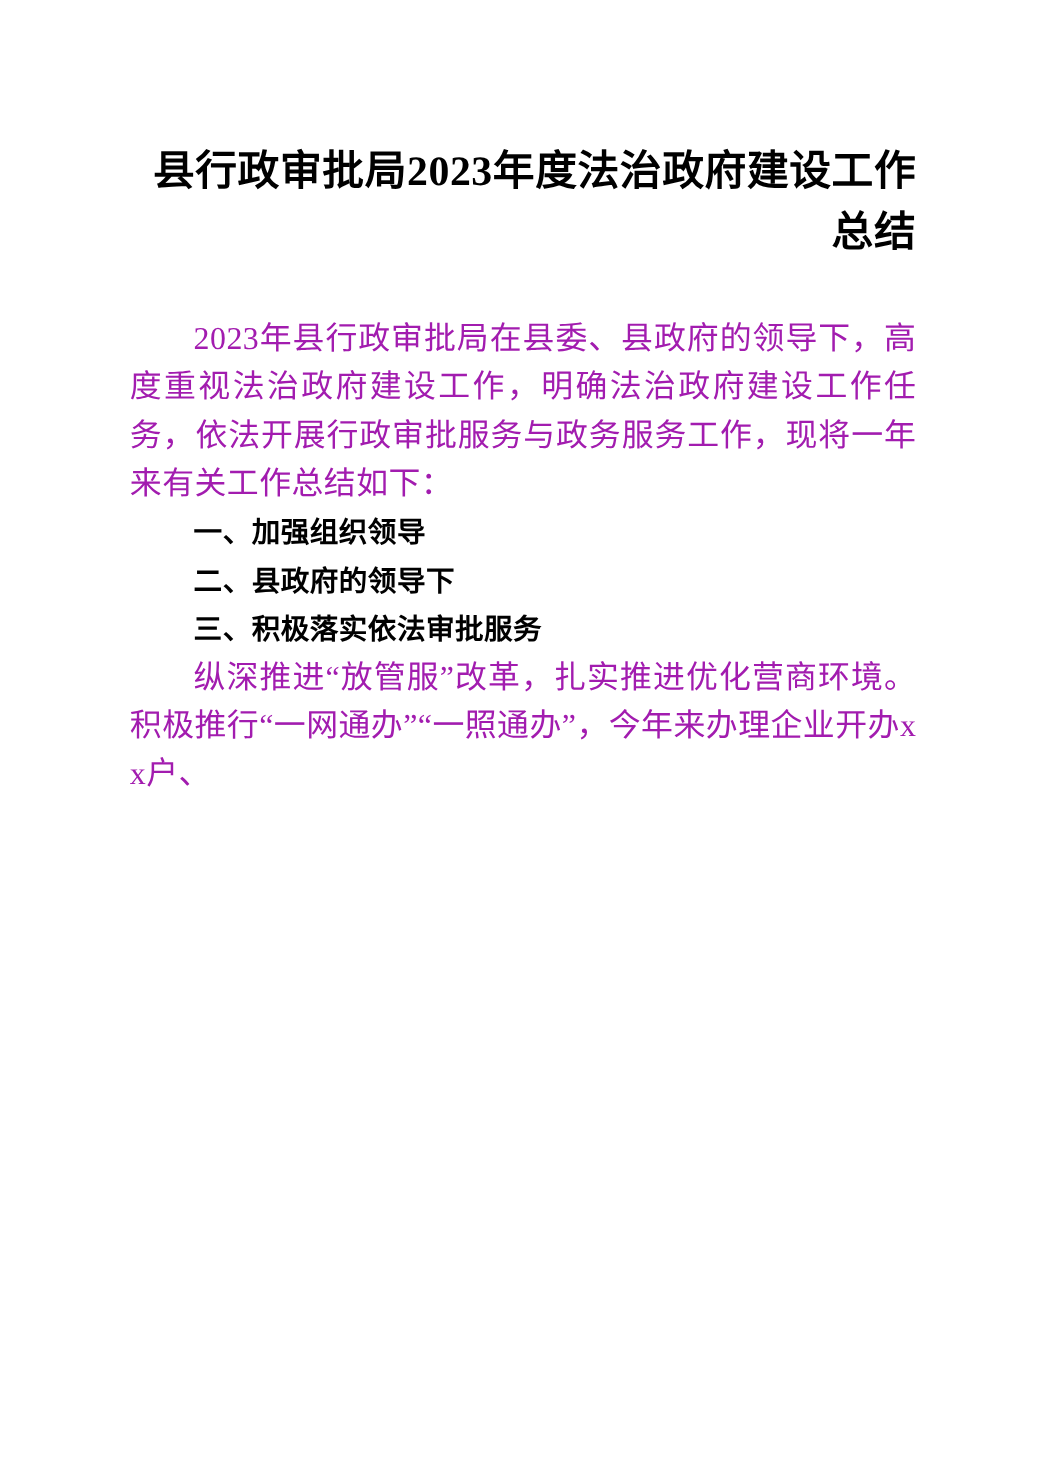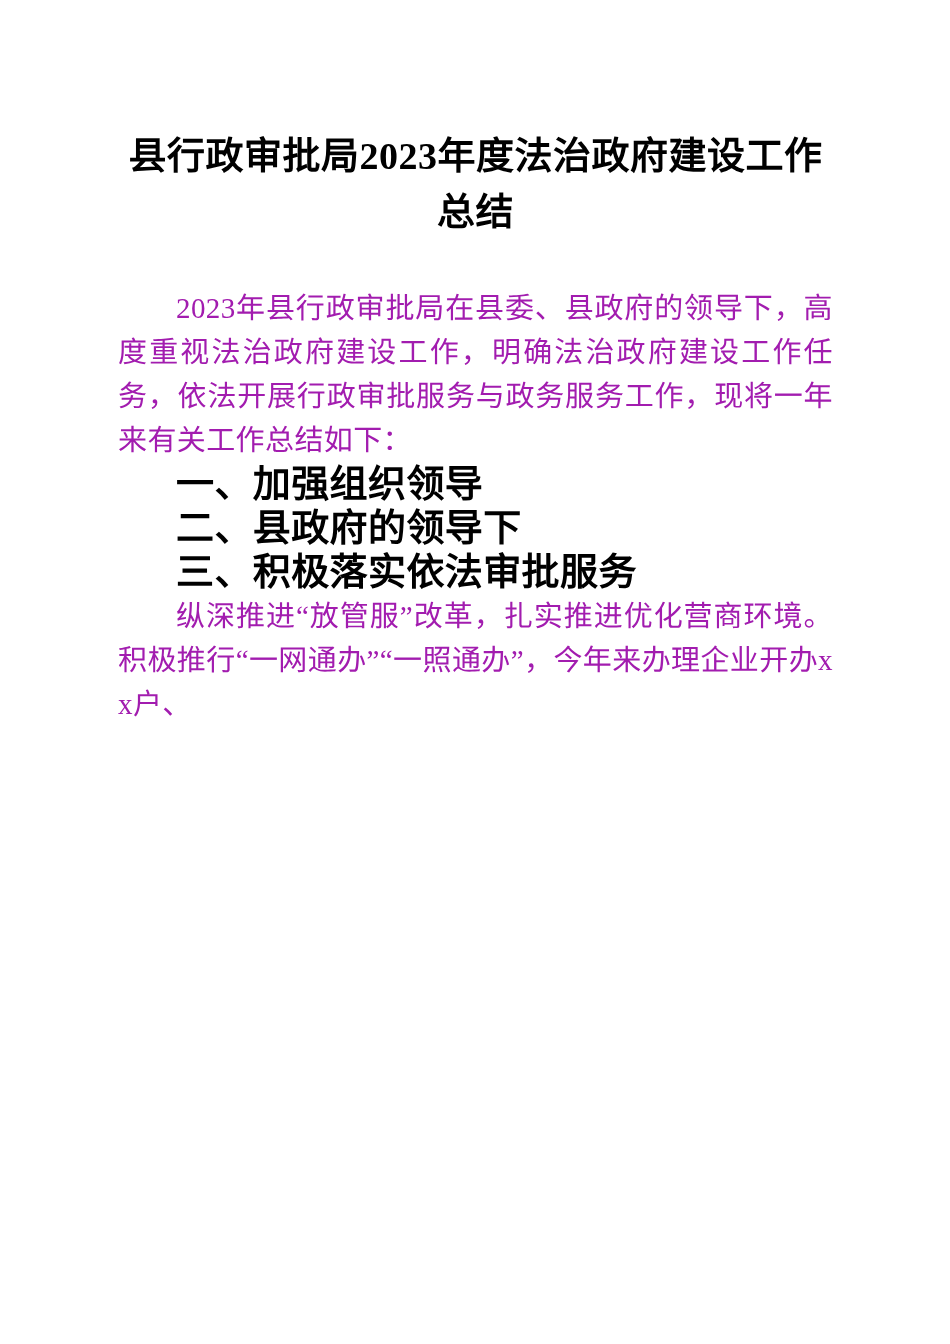--- a/index.html
+++ b/index.html
@@ -27,21 +27,21 @@
   }
 
   
   .doc-title {
     margin: 0;
     padding-top: 128px;
     font-family: "Liberation Serif", "DejaVu Serif", serif;
     font-weight: 700;
     font-size: 38px;
     line-height: 56px;
-    text-align: center;
+    text-align: right;
     color: #000000;
     letter-spacing: 0.5px;
     word-break: break-all;
   }
 
   
   .para {
     margin: 0;
     padding: 0;
     font-family: "Liberation Serif", "DejaVu Serif", serif;
@@ -58,21 +58,21 @@
   .para.first-para {
     margin-top: 46px;
   }
 
   
   .section-heading {
     margin: 0;
     padding: 0;
     font-family: "Liberation Sans", "DejaVu Sans", sans-serif;
     font-weight: 700;
-    font-size: 38px;
+    font-size: 26px;
     line-height: 44px;
     color: #000000;
     text-indent: 58px;
     letter-spacing: 0.4px;
     word-break: break-all;
   }
 
   .section {
     margin: 0;
     padding: 0;

